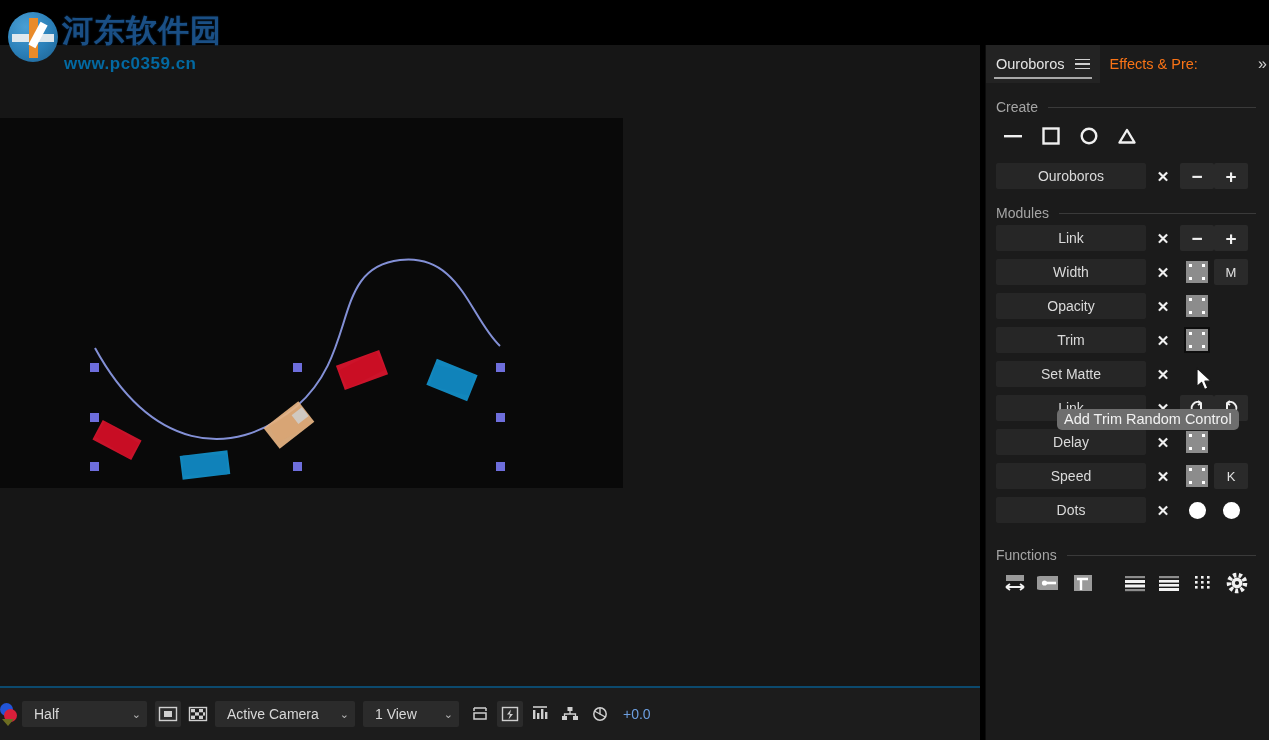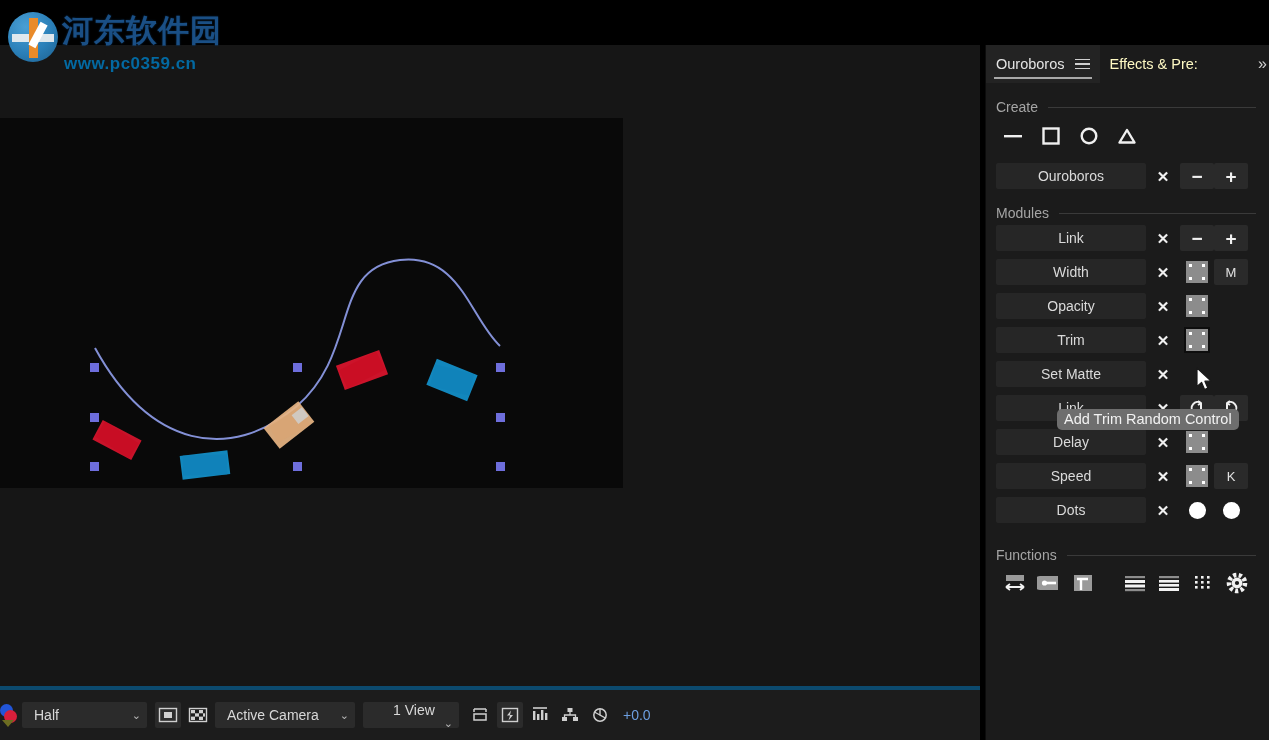--- a/index.html
+++ b/index.html
@@ -97,21 +97,21 @@
     overflow: hidden;
   }
   #comp-canvas svg { display: block; }
 
   
   #viewer-bar {
     position: absolute;
     left: 0; top: 641px;
     width: 980px; height: 54px;
     background: #1c1c1c;
-    border-top: 4px solid #0c4a6e;
+    border-top: 2px solid #0c4a6e;
     display: flex;
     align-items: center;
     padding-left: 0px;
     box-sizing: border-box;
   }
   #vb-swatch {
     width: 16px; height: 34px;
     margin-left: 0px; margin-right: 6px;
     position: relative;
     flex: none;
@@ -148,21 +148,21 @@
   .vb-select .lbl { white-space: nowrap; }
   .vb-select .chev {
     margin-left: auto;
     padding-left: 16px;
     color: #b8b8b8;
     font-size: 11px;
     line-height: 1;
   }
   #vb-quality { width: 125px; }
   #vb-camera { width: 140px; }
-  #vb-views  { width: 96px; flex-direction: column; }
+  #vb-views  { width: 96px; }
   .vb-icon {
     width: 26px; height: 26px;
     margin-right: 4px;
     display: flex;
     align-items: center;
     justify-content: center;
     flex: none;
     border-radius: 2px;
   }
   .vb-icon.boxed { background: #2b2b2b; }
@@ -213,21 +213,21 @@
     margin-left: 10px;
     display: inline-block;
     width: 15px;
   }
   .dock-tab .hamb i {
     display: block;
     height: 1.6px;
     background: #cfcfcf;
     margin: 3px 0;
   }
-  #dock-tab-truncated { color: #fef9c3; }
+  #dock-tab-truncated { color: #f97316; }
   #dock-chevrons {
     margin-left: auto;
     padding-right: 3px;
     font-size: 16px;
     color: #cfcfcf;
   }
   #dock-body {
     position: absolute;
     left: 0; top: 38px; right: 0; bottom: 0;
     background: #1b1b1b;

